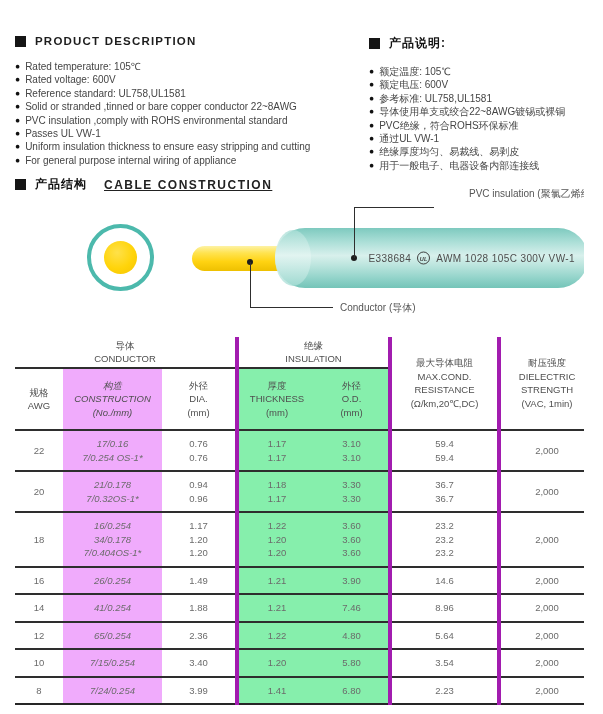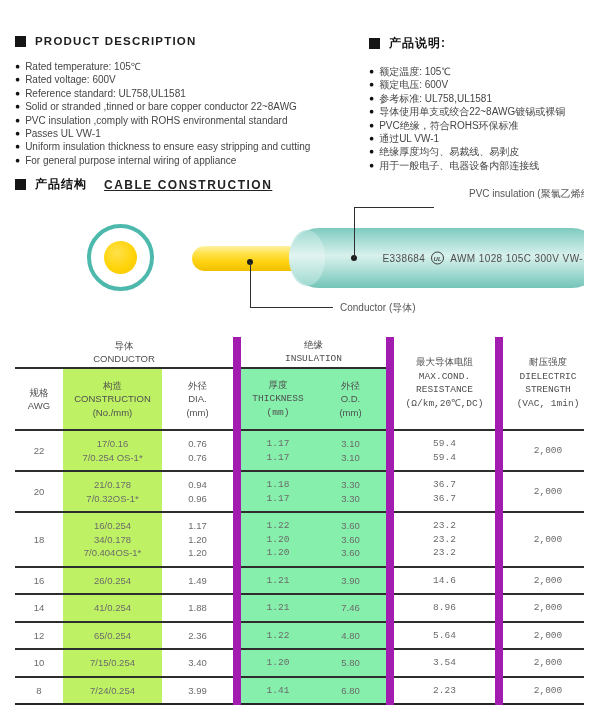--- a/index.html
+++ b/index.html
@@ -22,44 +22,44 @@
   
   .construction-header{position:absolute;left:15px;top:176px;}
   .diagram{position:absolute;left:0;top:0;width:603px;height:714px;pointer-events:none;}
   .cross-section{position:absolute;left:87px;top:224px;width:59px;height:59px;
     border:4px solid #4cb9ac;border-radius:50%;background:#fff;}
   .core{position:absolute;left:13px;top:13px;width:33px;height:33px;border-radius:50%;
     background:radial-gradient(circle at 40% 35%, #ffe14a 0%, #ffd40a 55%, #f4c300 100%);}
   .rod{position:absolute;left:192px;top:246px;width:120px;height:25px;
     border-radius:13px 0 0 13px;
     background:linear-gradient(180deg,#fdf2a4 0%,#ffe34f 28%,#ffd312 62%,#eec000 100%);}
-  .cable-body{position:absolute;left:289px;top:228px;width:313px;height:60px;border-radius:30px;
+  .cable-body{position:absolute;left:275px;top:228px;width:313px;height:60px;border-radius:30px;
     background:linear-gradient(180deg,#7ecabf 0%,#a9ded6 22%,#d8f0ec 46%,#bce5de 62%,#8fd2c8 85%,#74c4b8 100%);}
   .cable-cap{position:absolute;left:0px;top:2px;width:36px;height:56px;border-radius:50%;
     background:linear-gradient(180deg,#a9ded6 0%,#e4f5f2 45%,#a9ded6 100%);opacity:.8;}
   .marking{position:absolute;right:13px;top:50%;transform:translateY(-50%);
     display:flex;align-items:center;font-size:10px;color:#4d4d4d;letter-spacing:.4px;white-space:nowrap;}
   .ul-mark{display:inline-flex;align-items:center;justify-content:center;width:11px;height:11px;
     border:1.2px solid #3f3f3f;border-radius:50%;font-size:5.5px;font-weight:bold;font-style:italic;
     color:#3f3f3f;margin:0 6px;}
   .cline{position:absolute;background:#2e2e2e;}
   .cdot{position:absolute;width:6px;height:6px;border-radius:50%;background:#1e1e1e;}
   .callout-label{position:absolute;font-size:10px;color:#555;white-space:nowrap;}
   
   table.spec{position:absolute;left:15px;top:337px;width:578px;border-collapse:collapse;
     table-layout:fixed;font-size:9.5px;color:#6b6b6b;}
   table.spec td{text-align:center;vertical-align:middle;padding:0;white-space:pre-line;line-height:13.5px;}
   td.hdr-cell{color:#4f4f4f;}
   tr.grp-row td{height:30px;}
   tr.sub-row td{height:60px;}
-  .b-left{border-left:8px solid #a21caf;font-family:Liberation Mono, monospace;}
+  .b-left{border-left:4px solid #a21caf;}
   .b-bot{border-bottom:2px solid #2e2e2e;}
   tr.data-row td{border-top:2px solid #2e2e2e;padding:6px 0;}
   tr.data-row:last-child td{border-bottom:2.5px solid #262626;}
-  .yellow{background:#bef264;}
+  .yellow{background:#f0abfc;font-style:italic;}
   .blue{background:#86efac;}
 </style>
 </head>
 <body>
 
 <div class="canvas">
 
   <div class="desc-section">
     <div class="section-header">
       <span class="sq"></span>

